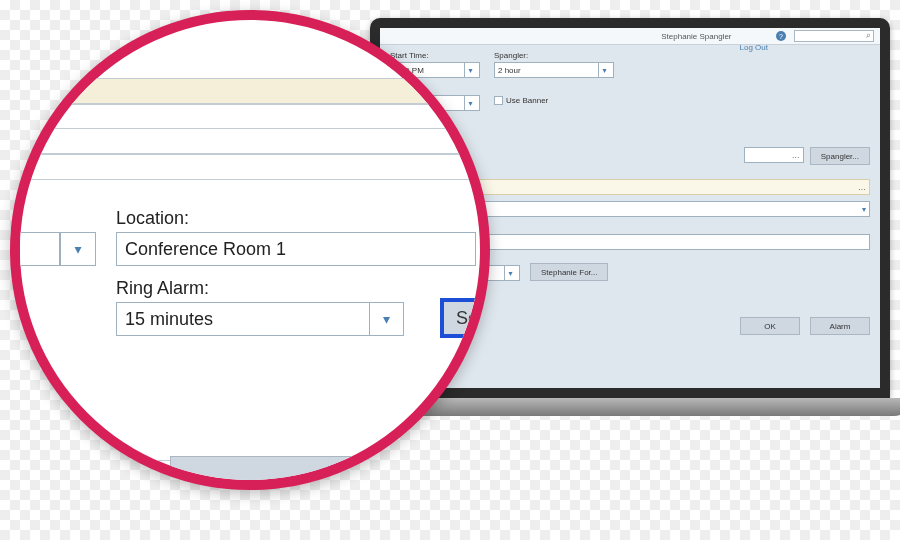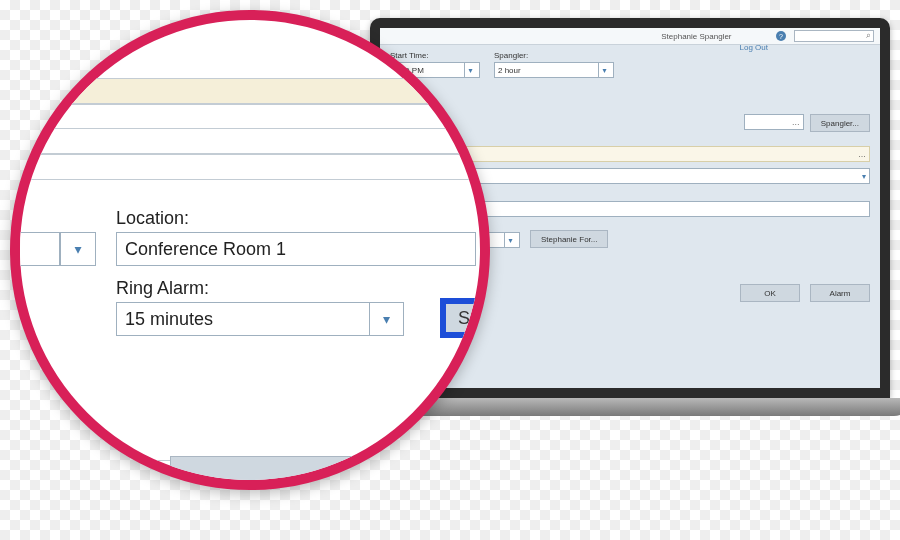--- a/index.html
+++ b/index.html
@@ -148,21 +148,21 @@
     height: 34px; display: flex; align-items: center; justify-content: space-between;
     font-size: 18px;
   }
   .mag-sel .txt { padding: 0 8px; }
   .mag-sel .caret {
     width: 34px; height: 100%; border-left: 1px solid #9fb0bf;
     display: flex; align-items: center; justify-content: center; color: #4a7fb0;
     font-size: 14px;
   }
   .mag-btn {
-    position: absolute; height: 40px; background: #cfd8e0; border: 6px solid #1d4ed8;
+    position: absolute; height: 40px; background: #cfd8e0; border: 4px solid #1d4ed8;
     display: flex; align-items: center; padding: 0 12px; font-size: 18px; color: #333;
   }
 </style>
 </head>
 <body>
 
 <div class="laptop">
   <div class="laptop-bezel">
     <div class="screen">
 
@@ -185,20 +185,33 @@
           </div>
           <div class="field" style="width:120px">
             <span class="lbl">Spangler:</span>
             <div class="sel">
               <span>2 hour</span>
               <span class="caret">▾</span>
             </div>
           </div>
         </div>
 
+        <div class="row">
+          <div class="field" style="width:90px">
+            <span class="lbl">End Time:</span>
+            <div class="sel">
+              <span>4:00 PM</span>
+              <span class="caret">▾</span>
+            </div>
+          </div>
+          <div class="chk">
+            <div class="chkbox"></div>
+            <span class="lbl">Use Banner</span>
+          </div>
+        </div>
 
         <div class="spacer"></div>
 
         <div class="row" style="justify-content:flex-end; gap:6px;">
           <div class="wide-input" style="width:60px">
             <span></span>
               <span>…</span>
           </div>
           <div class="btn">Spangler...</div>
         </div>

